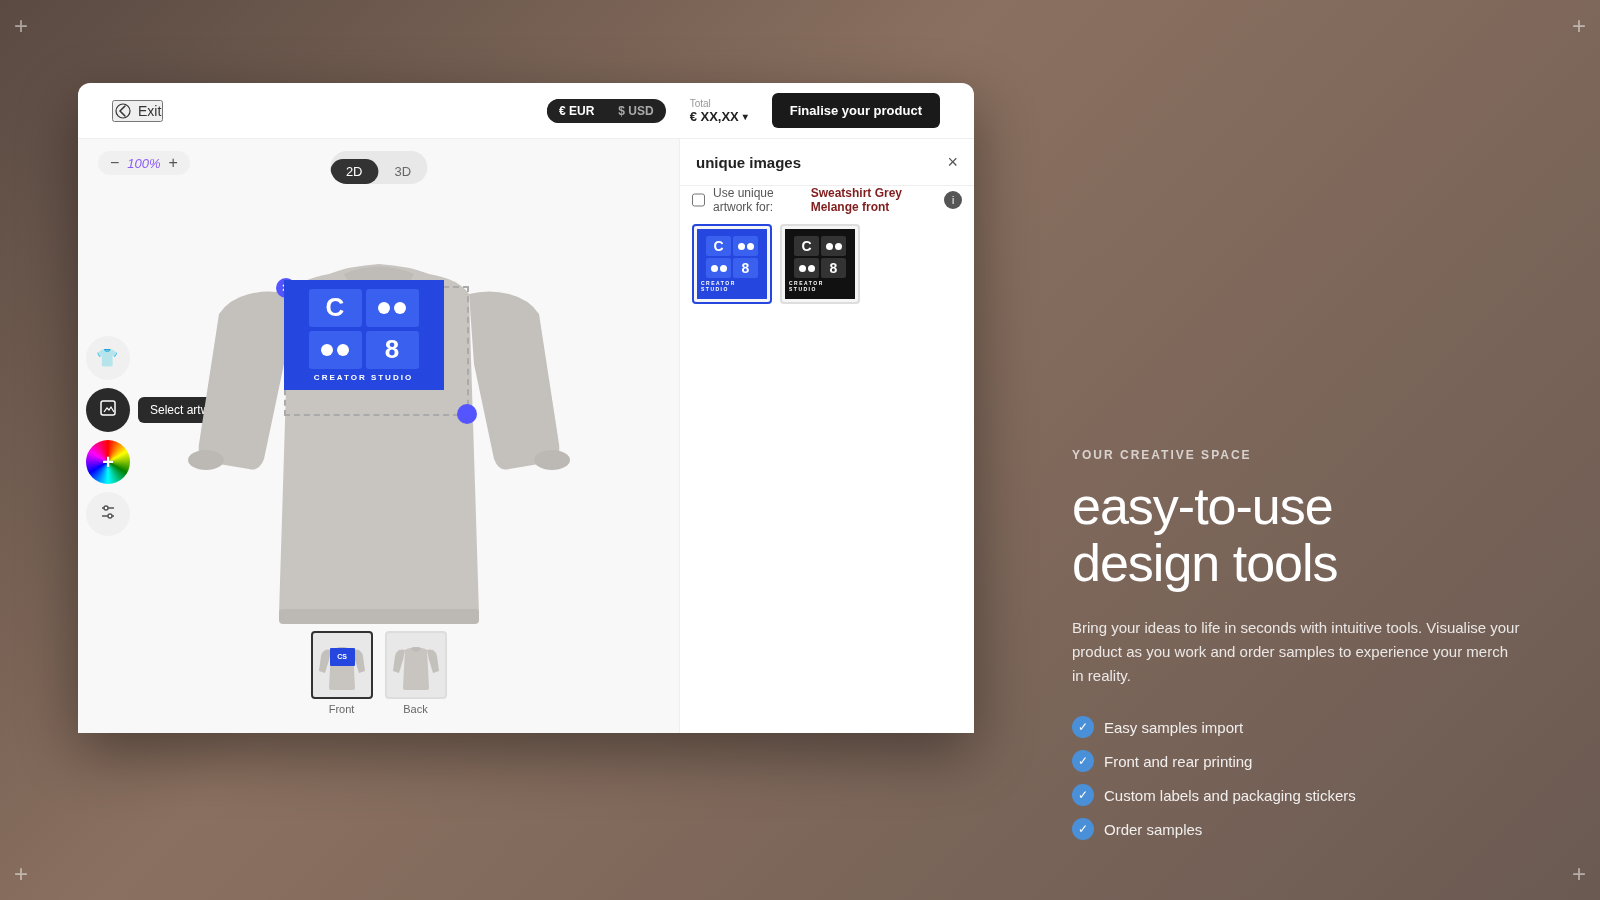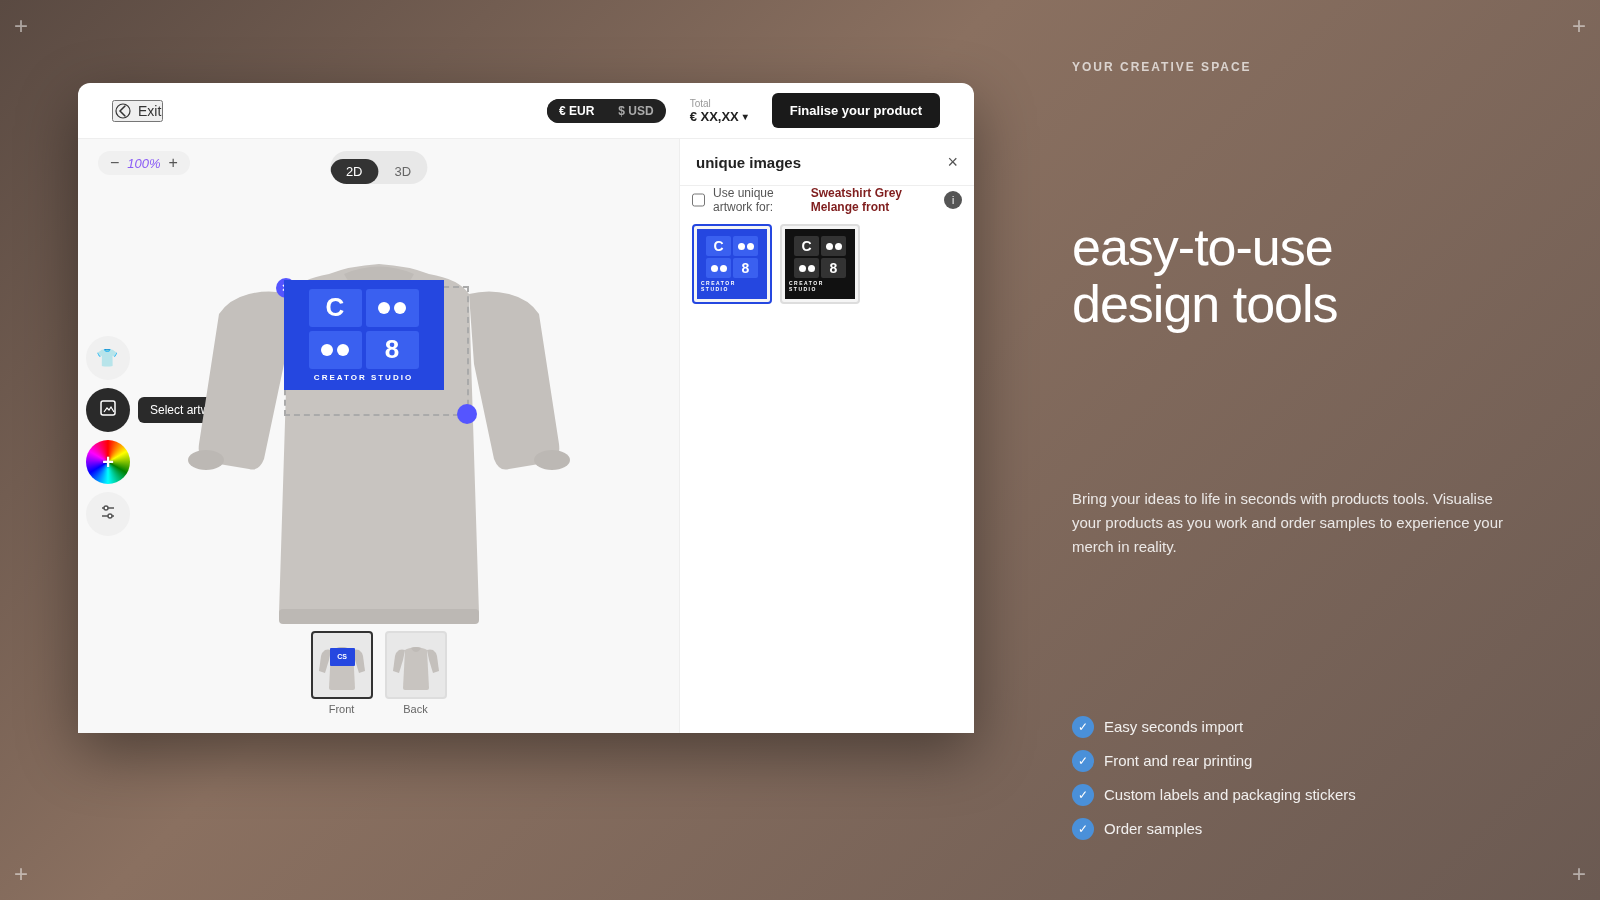--- a/index.html
+++ b/index.html
@@ -508,21 +508,21 @@
 
     
     .marketing-area {
       position: absolute;
       right: 0;
       top: 0;
       width: 608px;
       height: 900px;
       display: flex;
       flex-direction: column;
-      justify-content: space-between;
+      justify-content: flex-end;
       padding: 60px 80px;
       z-index: 3;
     }
 
     .your-creative-space {
       font-size: 12px;
       font-weight: 700;
       letter-spacing: 2px;
       color: rgba(255,255,255,0.7);
       text-transform: uppercase;
@@ -810,25 +810,25 @@
         </div>
 
       </div>
     </div>
   </div>
 </div>
 
 <div class="marketing-area">
   <p class="your-creative-space">YOUR CREATIVE SPACE</p>
   <h1 class="marketing-headline">easy-to-use<br>design tools</h1>
-  <p class="marketing-desc">Bring your ideas to life in seconds with products tools. Visualise your products as you work and order samples to experience your merch in reality.</p>
+  <p class="marketing-desc">Bring your ideas to life in seconds with intuitive tools. Visualise your product as you work and order samples to experience your merch in reality.</p>
   <ul class="feature-list">
     <li class="feature-item">
       <div class="check-icon">✓</div>
-      <span>Easy seconds import</span>
+      <span>Easy samples import</span>
     </li>
     <li class="feature-item">
       <div class="check-icon">✓</div>
       <span>Front and rear printing</span>
     </li>
     <li class="feature-item">
       <div class="check-icon">✓</div>
       <span>Custom labels and packaging stickers</span>
     </li>
     <li class="feature-item">

